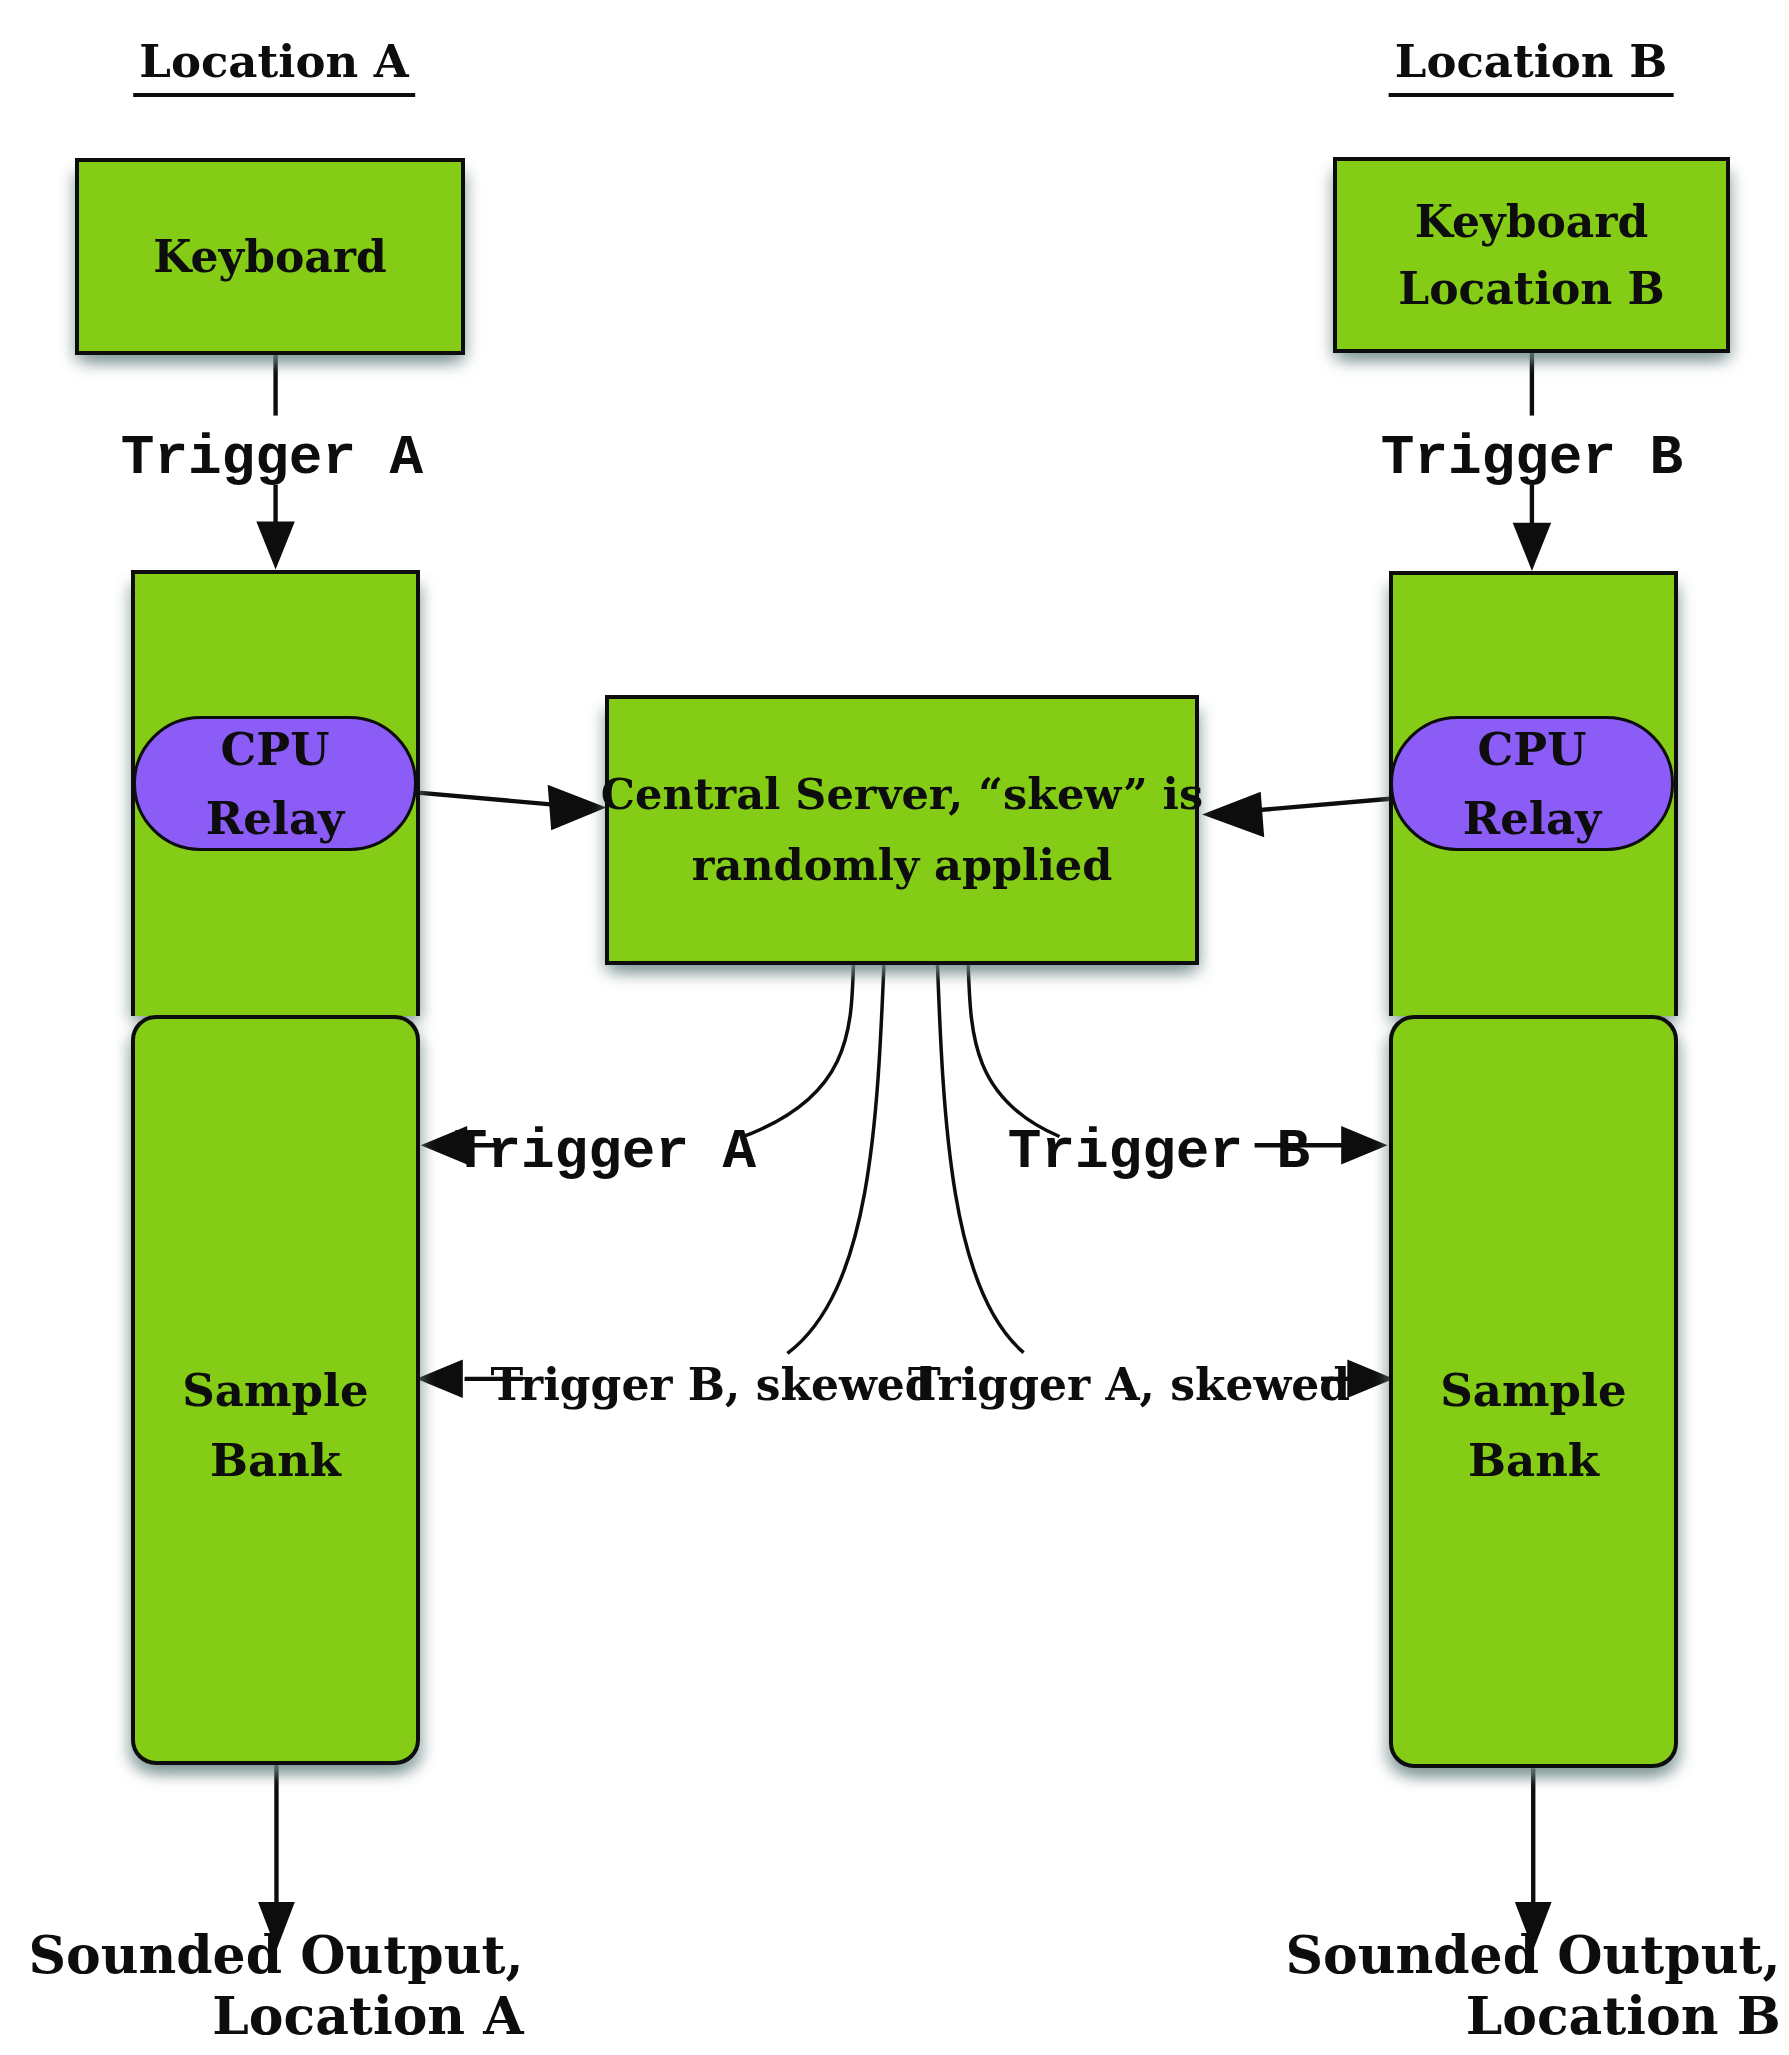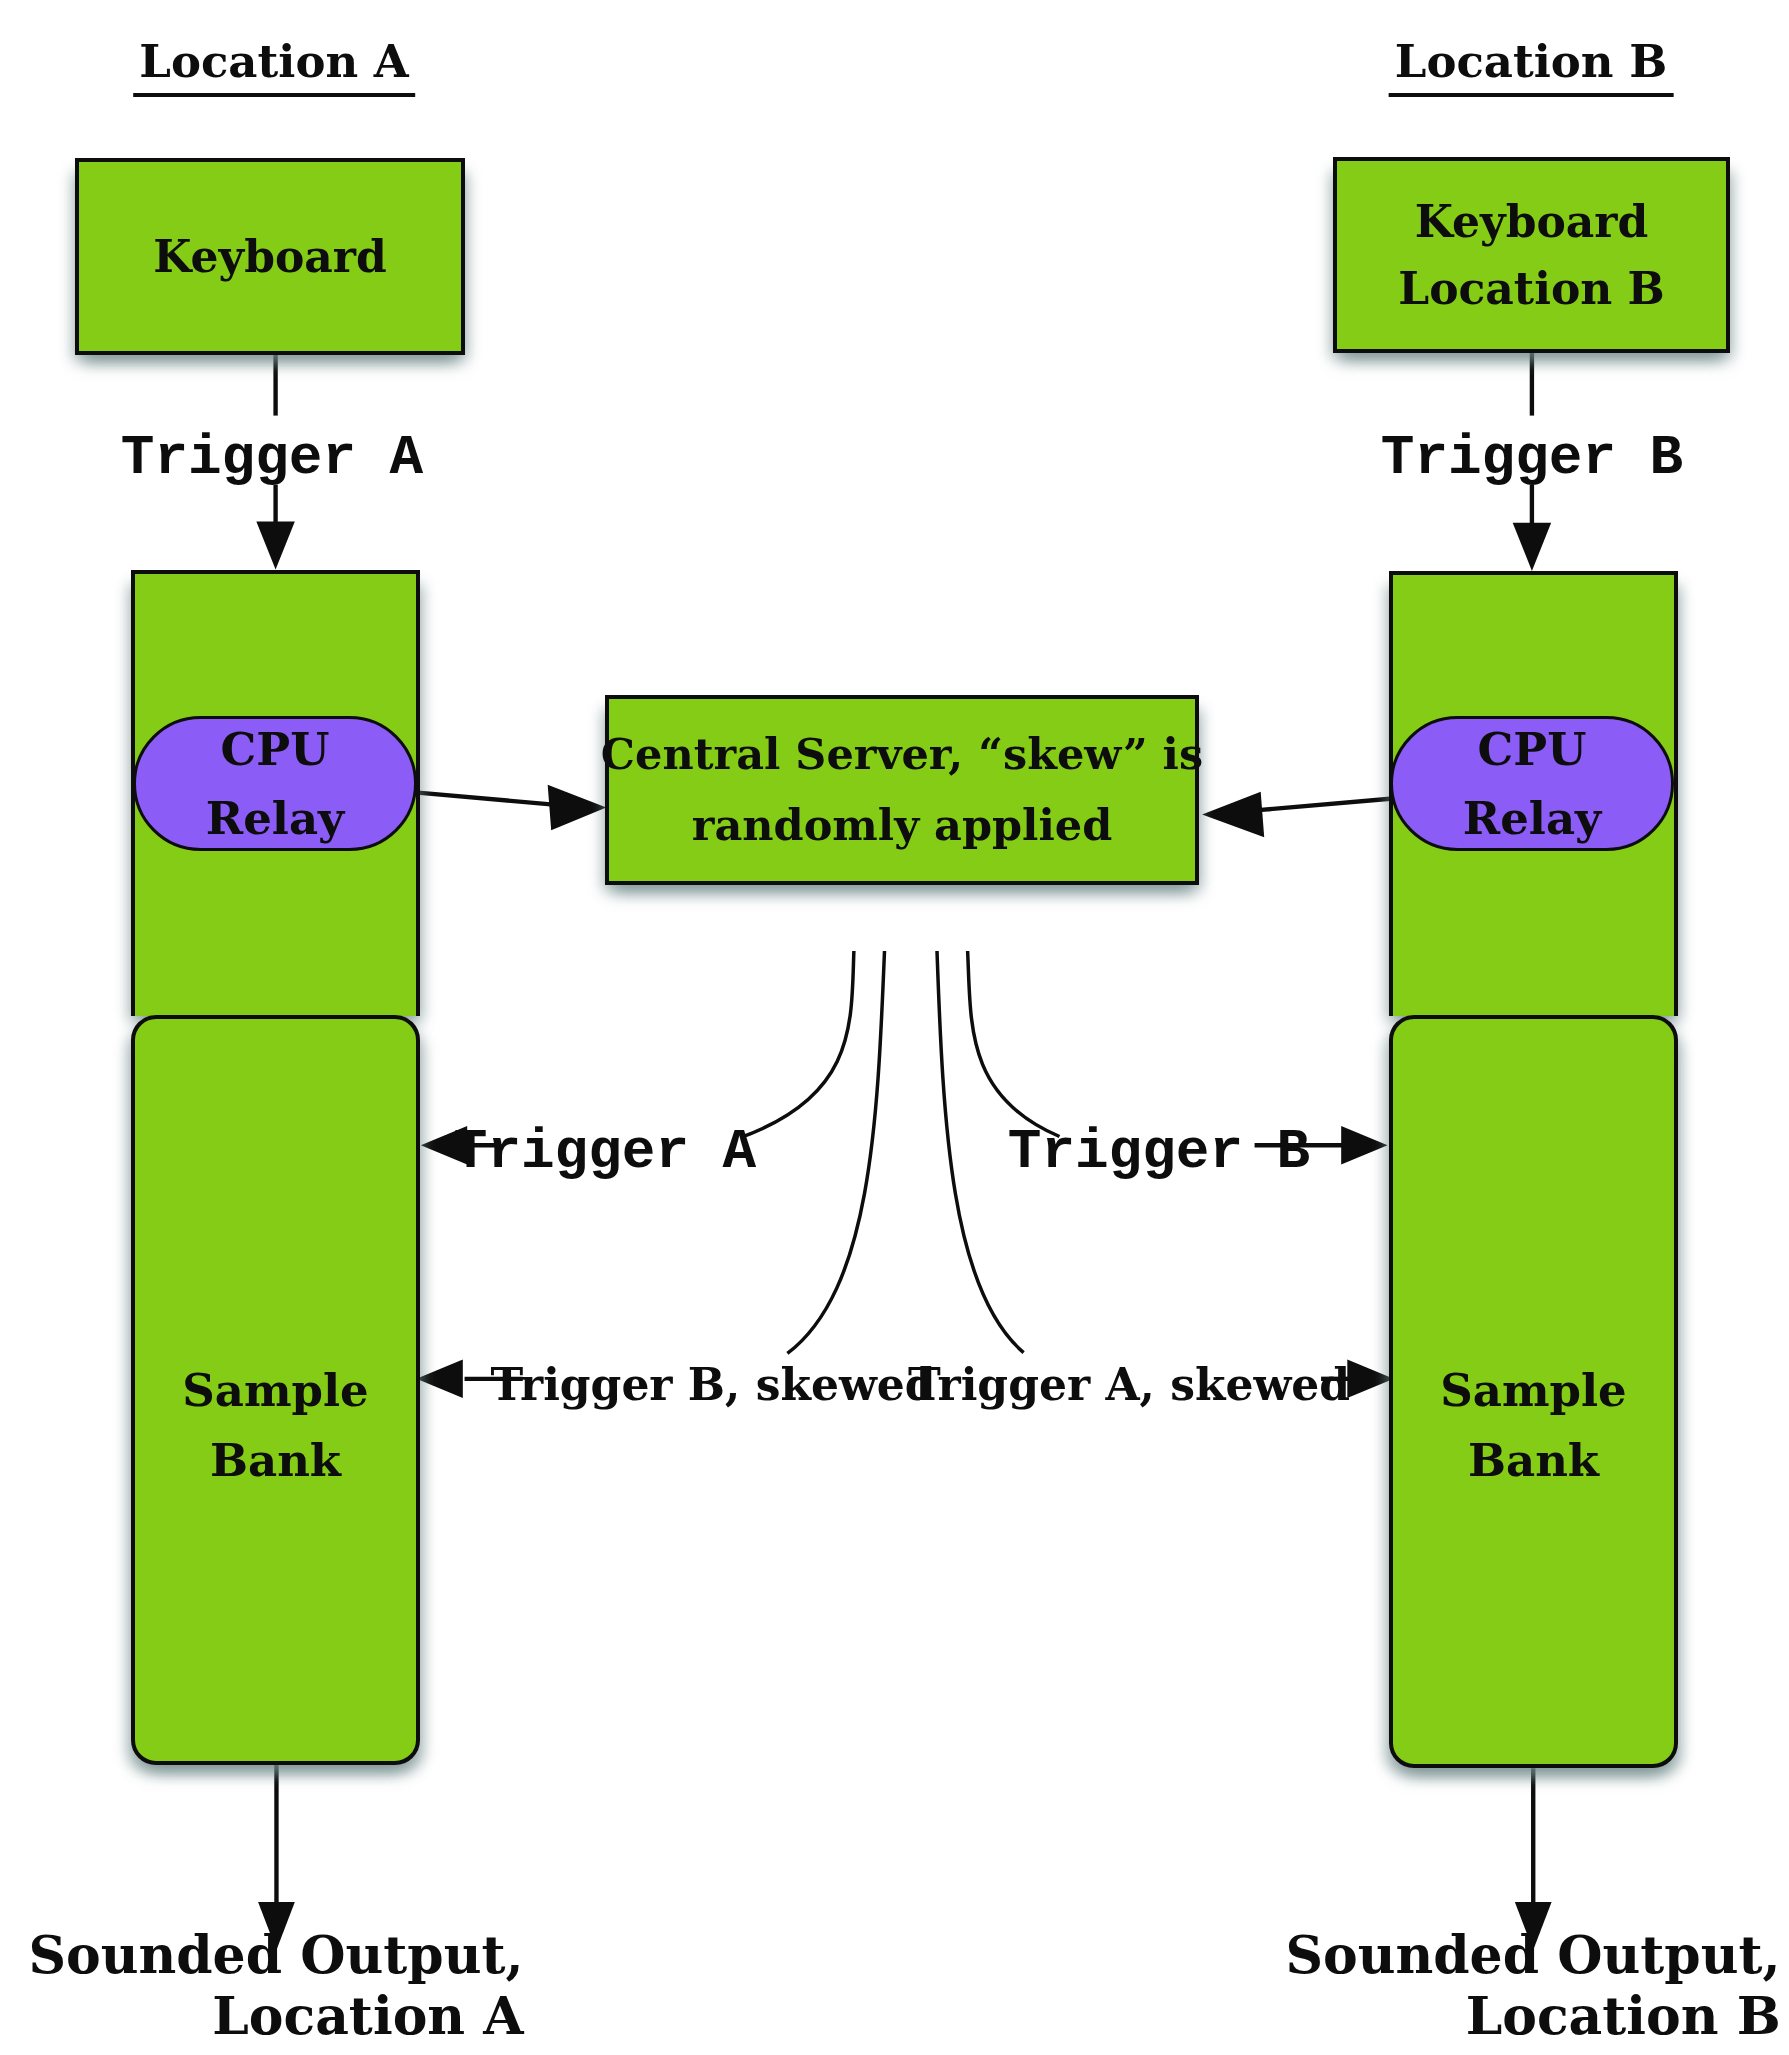--- a/index.html
+++ b/index.html
@@ -177,21 +177,21 @@
   <div class="stadium flex-center" style="left:1390px; top:716px; width:284px; height:135px;">
     <div class="txt cpu-text">CPU</div>
     <div class="txt cpu-text">Relay</div>
   </div>
 
   <div class="abs txt output-text center-x" style="left:1533px; top:1924px;">
     <div>Sounded Output,</div>
     <div>Location B</div>
   </div>
 
-  <div class="box soft-shadow flex-center" style="left:605px; top:695px; width:594px; height:190px;">
+  <div class="box soft-shadow flex-center" style="left:605px; top:695px; width:594px; height:270px;">
     <div class="txt server-text">Central Server, “skew” is</div>
     <div class="txt server-text">randomly applied</div>
   </div>
 
   <div class="abs txt small-label center-x" style="left:605px; top:1120px;">Trigger A</div>
   <div class="abs txt small-label center-x" style="left:1159px; top:1120px;">Trigger B</div>
   <div class="abs txt skew-label center-x" style="left:713px; top:1359px;">Trigger B, skewed</div>
   <div class="abs txt skew-label center-x" style="left:1129px; top:1359px;">Trigger A, skewed</div>
 
 </div>

